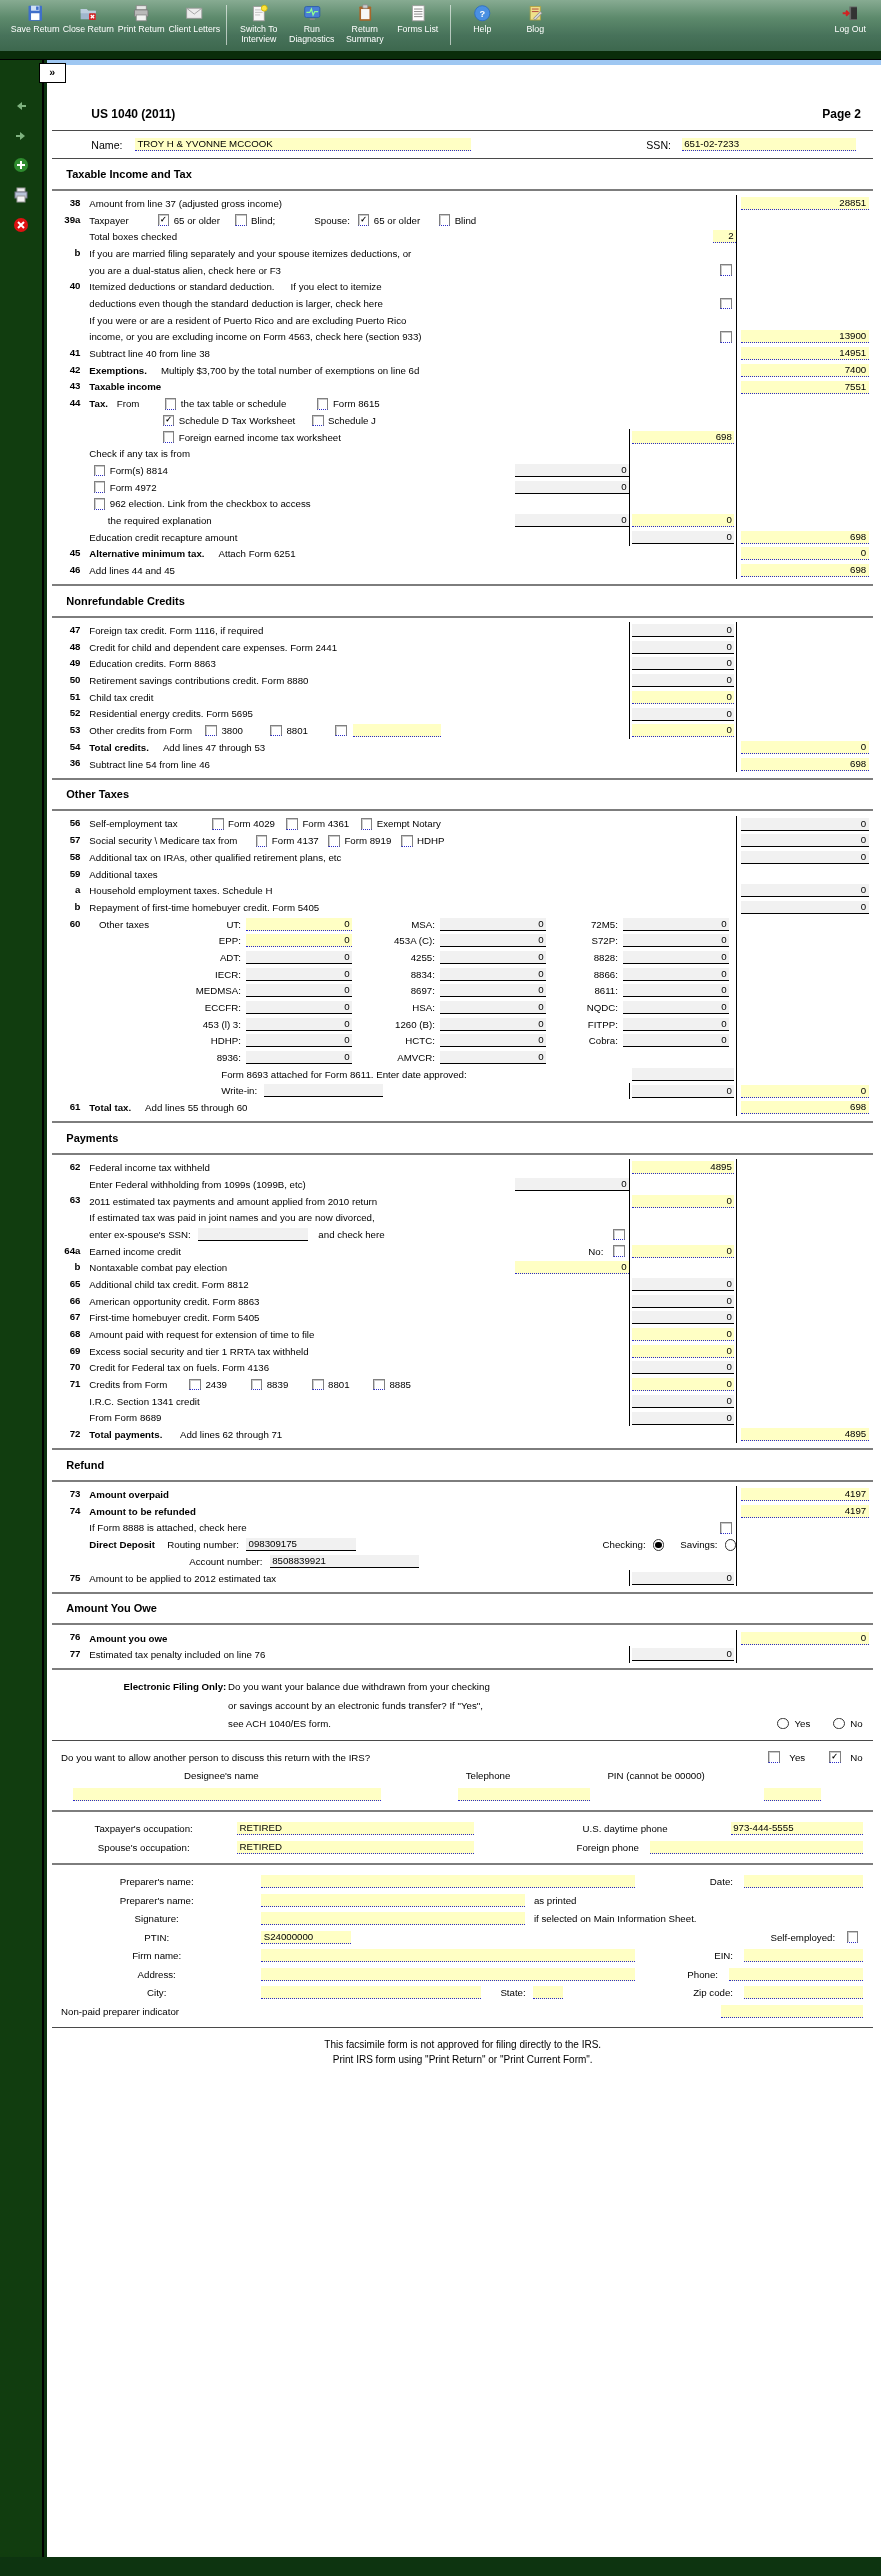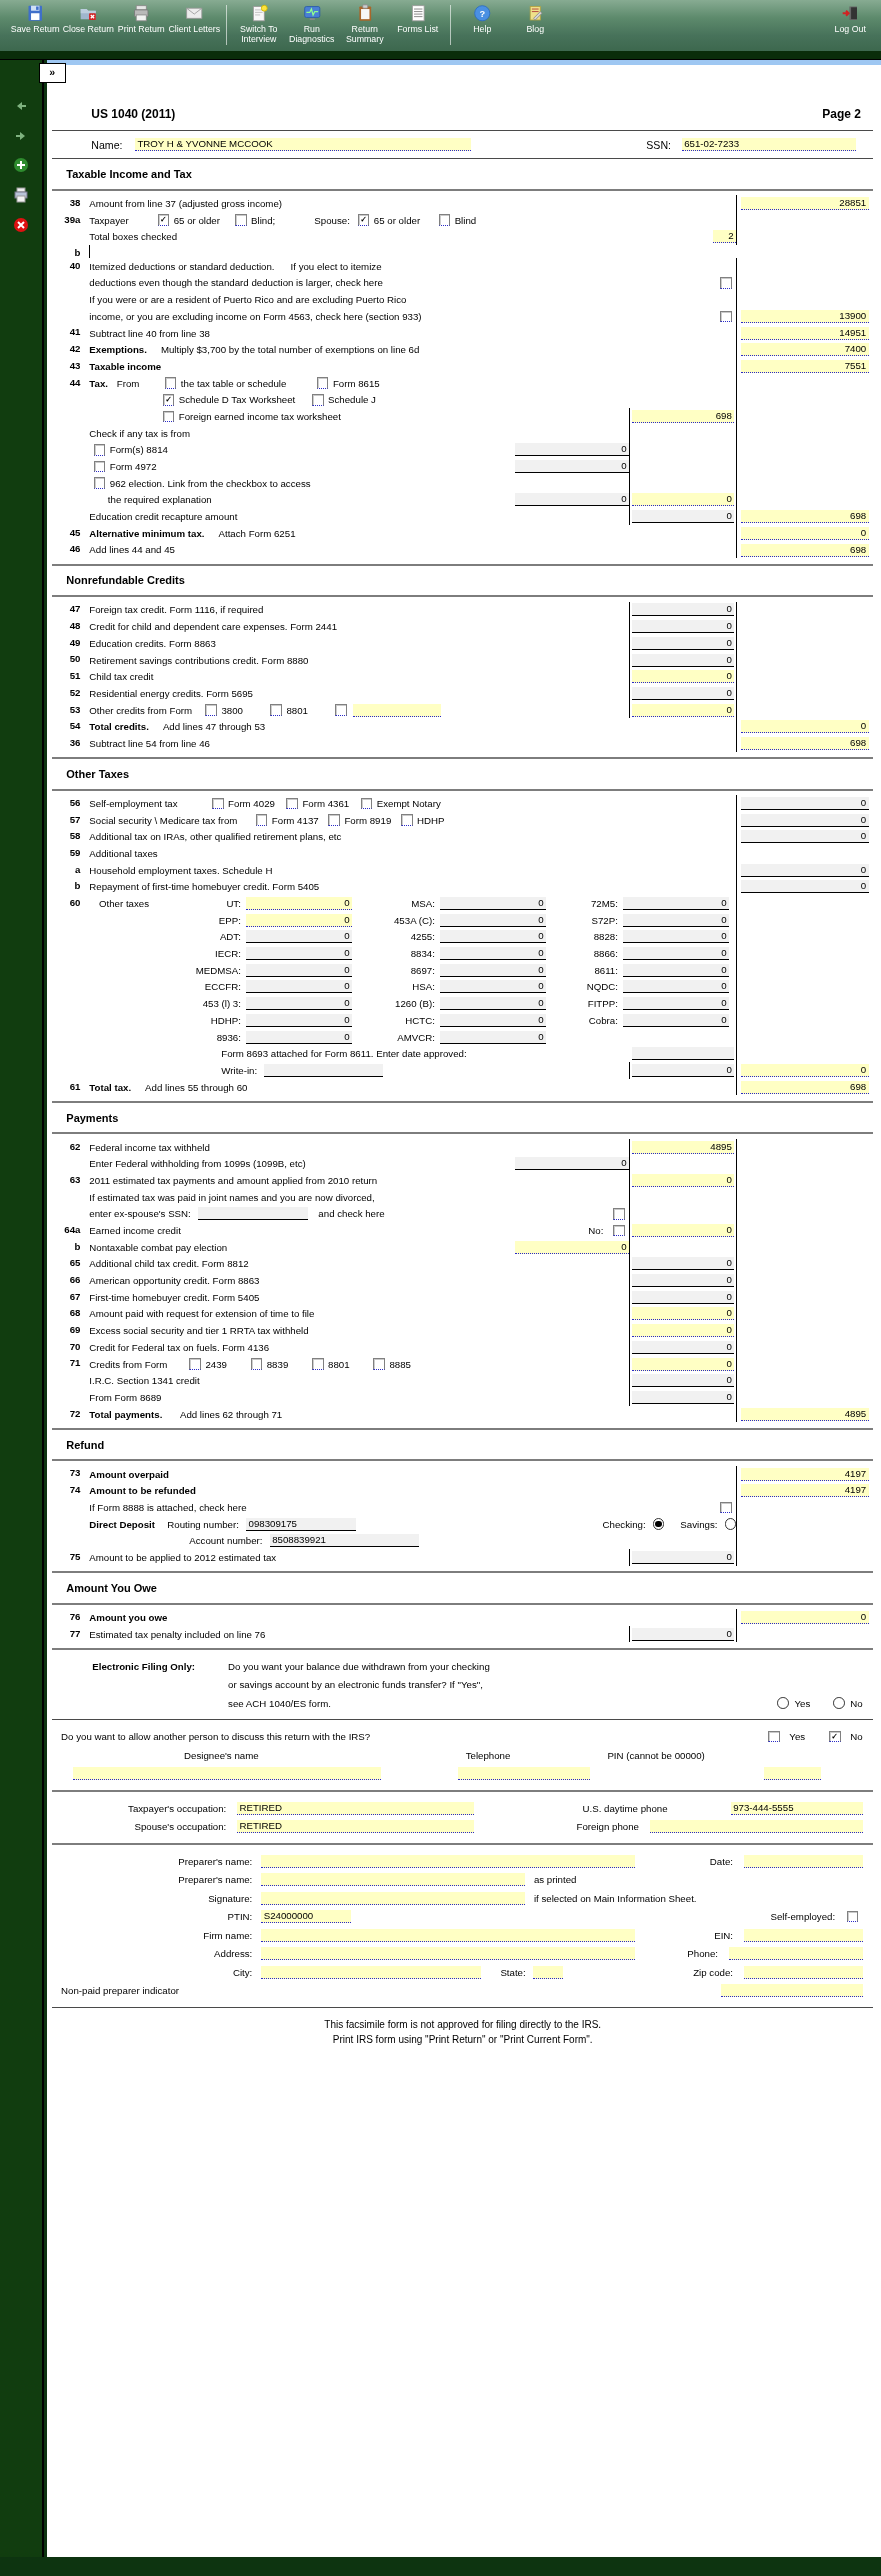--- a/index.html
+++ b/index.html
@@ -42,23 +42,23 @@
   .fld{display:inline-block;height:13px;line-height:12.3px;font-size:9.7px;box-sizing:border-box;padding:0 2.6px;flex:none;overflow:hidden}
   .fy{background:#ffffc4;border-bottom:1.8px dotted #2a2ac8;text-align:right}
   .fg{background:#f1f1f1;border-bottom:0.9px solid #000;text-align:right}
   .fld.al{text-align:left}
   .mfld{width:102px}.rfld{width:128px}
   .cbx{width:9.7px;height:9.7px;border:0.9px solid #808080;border-bottom:1.8px dotted #2a2ac8;background:#fff;display:inline-flex;align-items:center;justify-content:center;margin:0 4.4px;flex:none;box-shadow:inset 0.9px 0.9px 0 #c9c9c9;cursor:pointer}
   .cbx.ck::after{content:"\2713";font-weight:bold;font-size:8px;line-height:8px}
   .rdo{width:9.7px;height:9.7px;border:0.9px solid #333;border-radius:50%;display:inline-block;position:relative;background:#fff;flex:none;cursor:pointer}
   .rdo.sel::after{content:"";position:absolute;left:1.8px;top:1.8px;right:1.8px;bottom:1.8px;background:#000;border-radius:50%}
   .gap{flex:none;display:inline-block}
-  .rlab{display:inline-block;flex:none;text-align:right;padding-right:1.8px;box-sizing:border-box}
+  .rlab{display:inline-block;flex:none;text-align:center;padding-right:1.8px;box-sizing:border-box}
   .rlab.b{font-weight:bold}
-  .rlab.al{text-align:center}
+  .rlab.al{text-align:right}
   .grid{display:flex;align-items:center;height:16.7px;justify-content:flex-end;margin-left:auto}
   .glab{flex:none;text-align:right;padding-right:5.3px;box-sizing:border-box}
   .g0{width:149px}.g1{width:81px}.g2{width:70px}
   .g0.pre{display:flex;align-items:center}.g0 .pretxt{margin-right:auto;padding-left:1.8px}
   .gfld{width:106px;margin-right:7px}
   .gskip{width:183px;flex:none}
   
   .plain{padding:7px 10.6px 7px 8.8px;font-size:9.7px}
   .plain .fl{height:18.5px}
   .footer{padding:8.8px 0 3.5px;text-align:center;font-size:10px}
@@ -224,20 +224,31 @@
                   <span class="lbl">Total boxes checked</span>
                   <span class="rg">
                     <span class="fld fy" style="width: 23px;">2</span>
                   </span>
                 </div>
               </div>
               <div class="c-right"></div>
             </div>
             <div class="row">
               <div class="c-num">b</div>
+              <div class="c-label">
+                <div class="fl">
+                  <span class="lbl">If you are married filing separately and your spouse itemizes deductions,  or</span>
+                </div>
+                <div class="fl">
+                  <span class="lbl">you are a dual-status alien,  check here    or F3</span>
+                  <span class="rg">
+                    <span class="cbx"></span>
+                  </span>
+                </div>
+              </div>
               <div class="c-right"></div>
             </div>
             <div class="row">
               <div class="c-num">40</div>
               <div class="c-label">
                 <div class="fl">
                   <span class="lbl" style="font-weight: normal;">Itemized deductions or standard deduction.</span>
                   <span class="gap" style="width: 16px;"></span>
                   <span class="lbl">If you elect to itemize</span>
                 </div>

